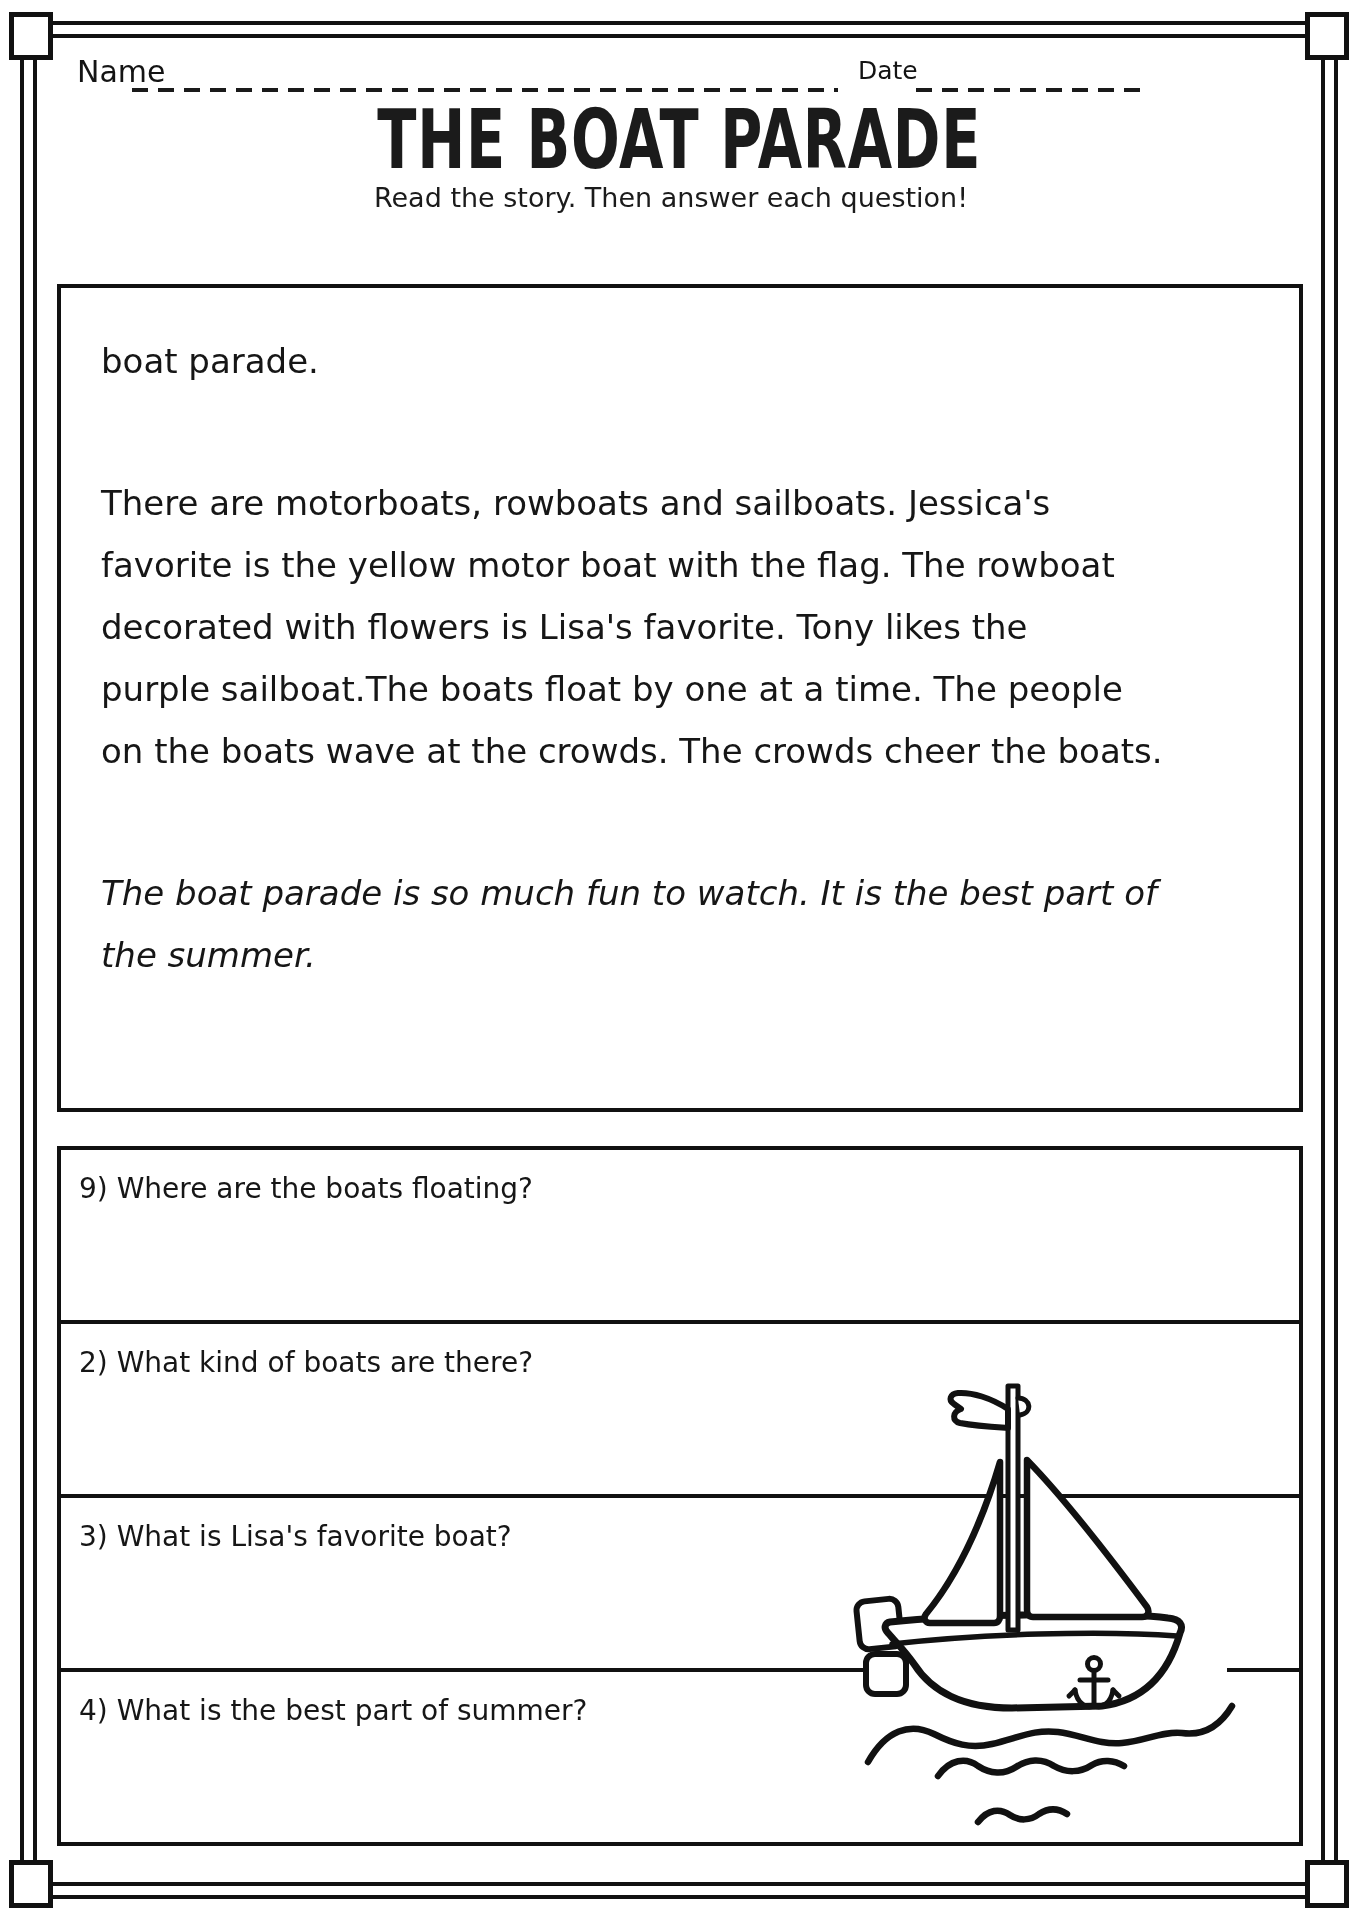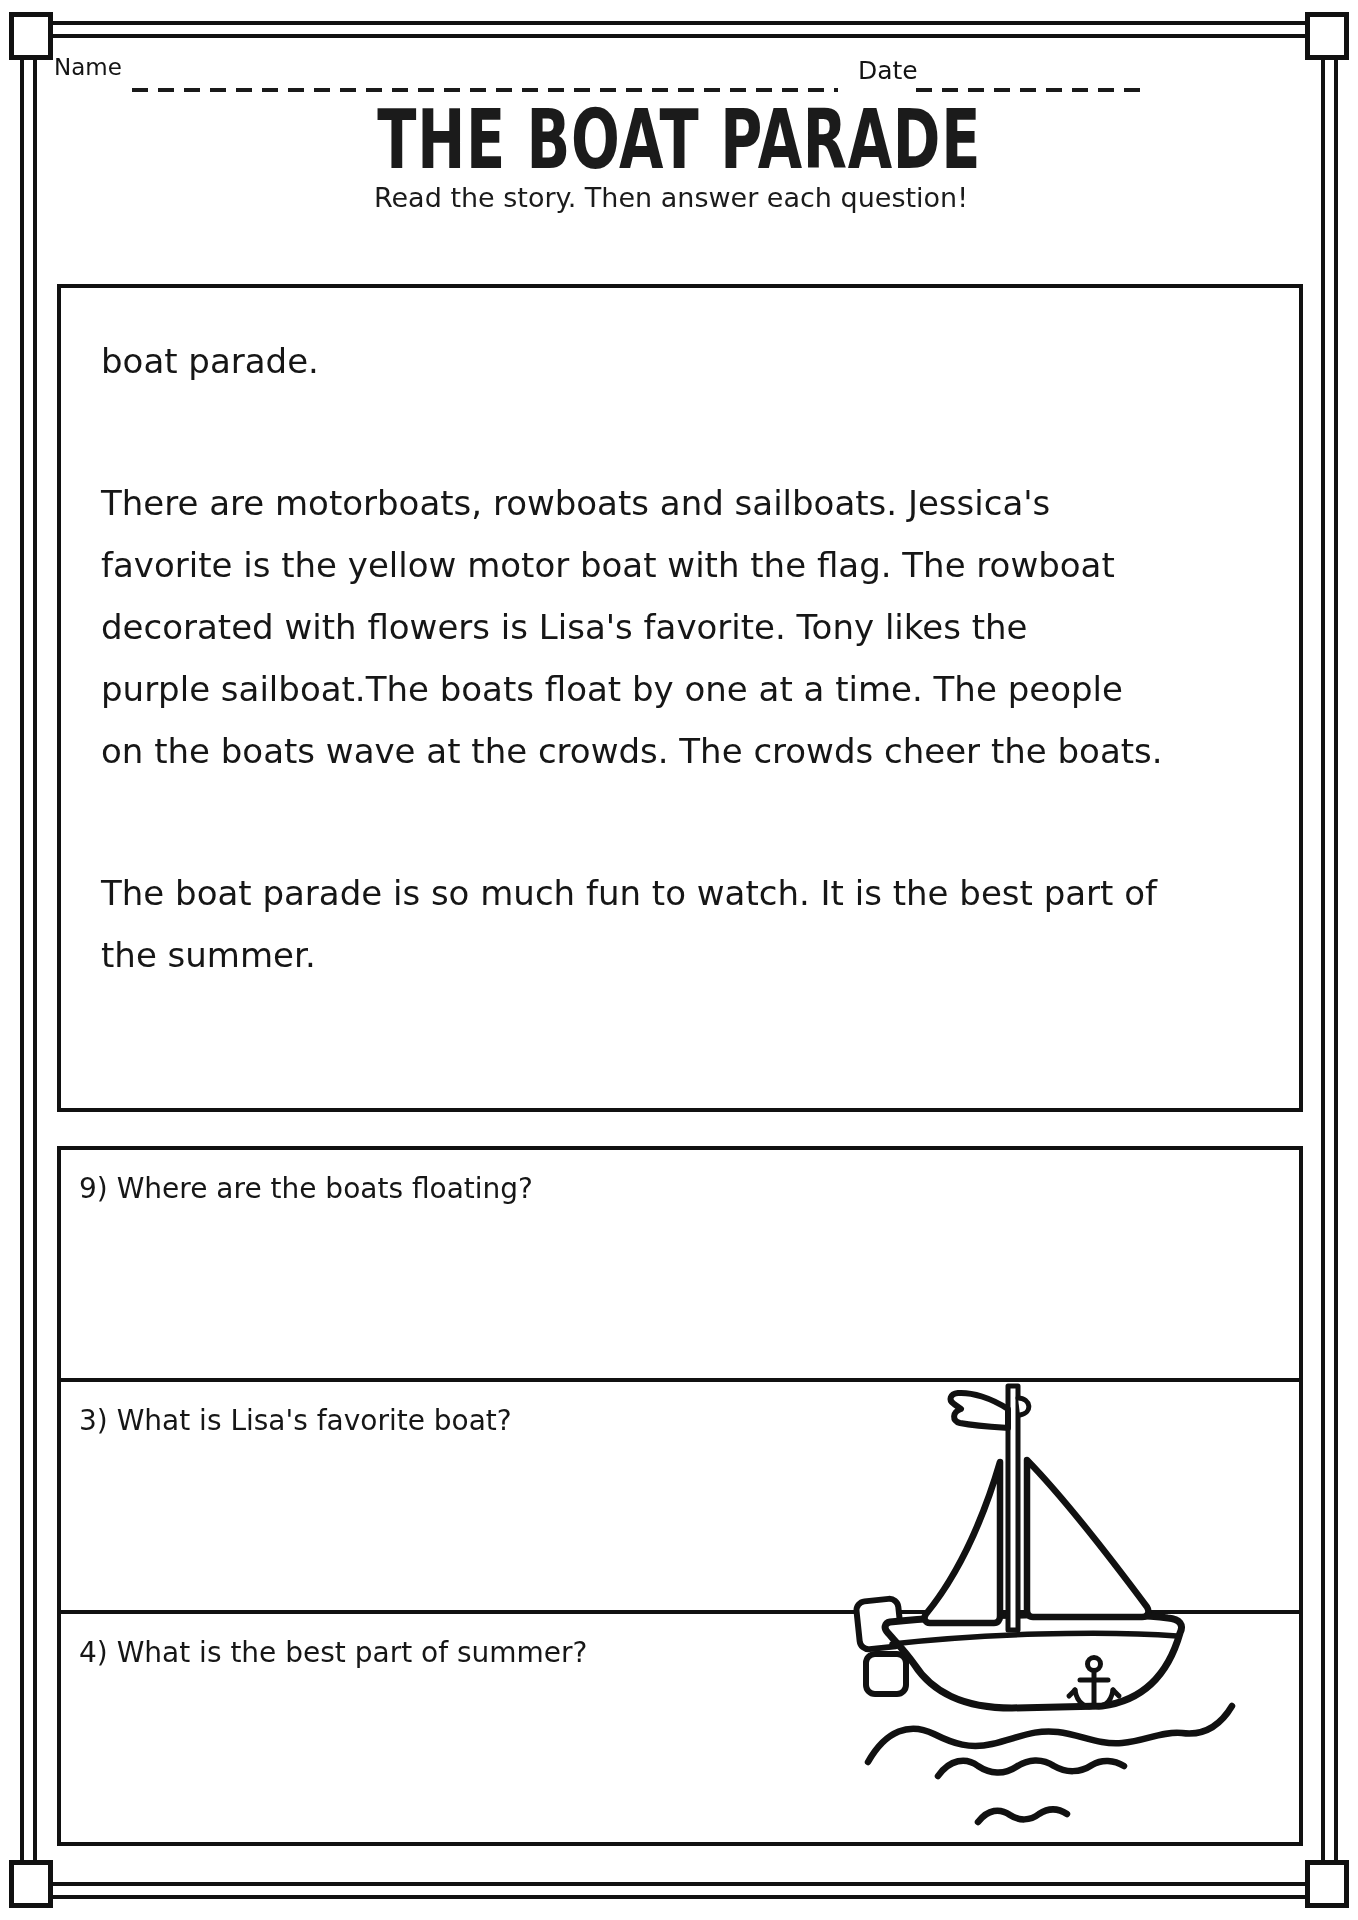--- a/index.html
+++ b/index.html
@@ -11,39 +11,39 @@
                border:4px solid #111;}
   .frame-inner{position:absolute;left:33px;top:34px;right:33px;bottom:34px;
                border:4px solid #111;}
   .corner{position:absolute;width:34px;height:38px;border:5px solid #111;background:#fff;}
   .corner.tl{left:9px;top:12px}
   .corner.tr{right:9px;top:12px}
   .corner.bl{left:9px;bottom:12px}
   .corner.br{right:9px;bottom:12px}
 
   
-  .name-label{position:absolute;left:54px;top:54px;font-size:23px;}
+  .name-label{position:absolute;left:77px;top:54px;font-size:30px;}
   .date-label{position:absolute;left:858px;top:56px;font-size:25px;}
   .writein{position:absolute;height:4px;top:88px;
            background-image:repeating-linear-gradient(90deg,#1a1a1a 0 16px,transparent 16px 26px);}
   .name-line{left:132px;width:706px;}
   .date-line{left:916px;width:226px;}
 
   .title-wrap{position:absolute;left:0;right:0;top:92px;text-align:center;white-space:nowrap;}
   .title-text{display:inline-block;font-size:82px;font-weight:bold;letter-spacing:1px;
               transform:scaleX(0.70);transform-origin:center;color:#1b1b1b;}
   .subtitle{position:absolute;left:0;right:16px;top:182px;text-align:center;
             font-size:27px;color:#1b1b1b;}
 
   
   .story-box{position:absolute;left:57px;top:284px;width:1246px;height:828px;
              border:4px solid #111;box-sizing:border-box;padding:42px 38px 0 40px;
              font-size:34px;color:#161616;}
   .story-par{margin:0 0 80px 0;}
-  .story-par.last{margin-bottom:0;}
+  .story-par.last{margin-bottom:0;font-style:italic;}
   .story-line{height:62px;line-height:62px;white-space:nowrap;}
 
   
   .questions-box{position:absolute;left:57px;top:1146px;width:1246px;height:700px;
                  border:4px solid #111;box-sizing:border-box;
                  display:flex;flex-direction:column;}
   .q-row{flex:1;border-bottom:4px solid #111;padding:22px 0 0 18px;box-sizing:border-box;}
   .q-row.last{border-bottom:none;}
   .q-text{font-size:28px;color:#161616;white-space:nowrap;}
 
@@ -83,20 +83,23 @@
   </div>
   <div class="story-par last">
     <div class="story-line">The boat parade is so much fun to watch. It is the best part of</div>
     <div class="story-line">the summer.</div>
   </div>
 </div>
 
 <div class="questions-box">
   <div class="q-row">
     <div class="q-text">9) Where are the boats floating?</div>
+  </div>
+  <div class="q-row">
+    <div class="q-text">2) What kind of boats are there?</div>
   </div>
   <div class="q-row">
     <div class="q-text">3) What is Lisa's favorite boat?</div>
   </div>
   <div class="q-row last">
     <div class="q-text">4) What is the best part of summer?</div>
   </div>
 </div>
 
 <svg class="boat-svg" viewBox="0 0 440 468" xmlns="http://www.w3.org/2000/svg">

